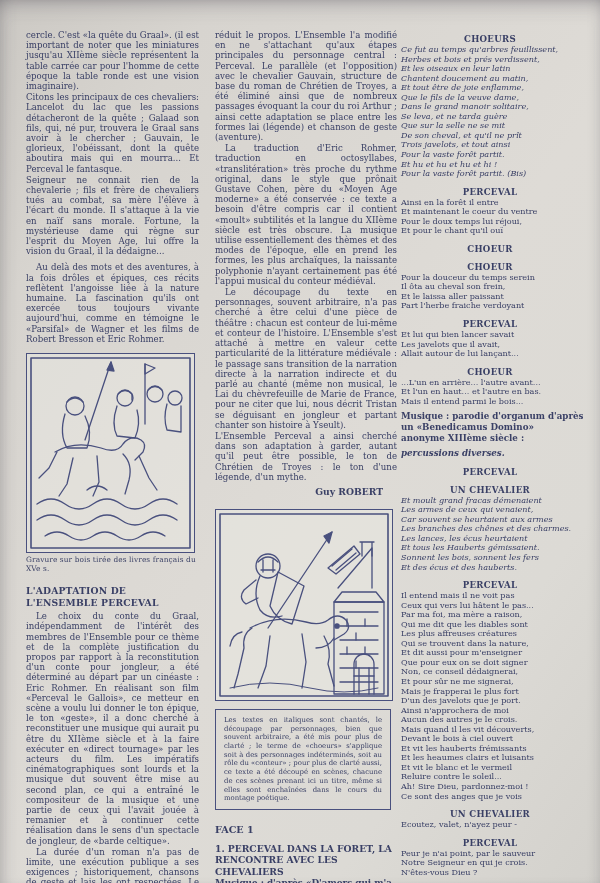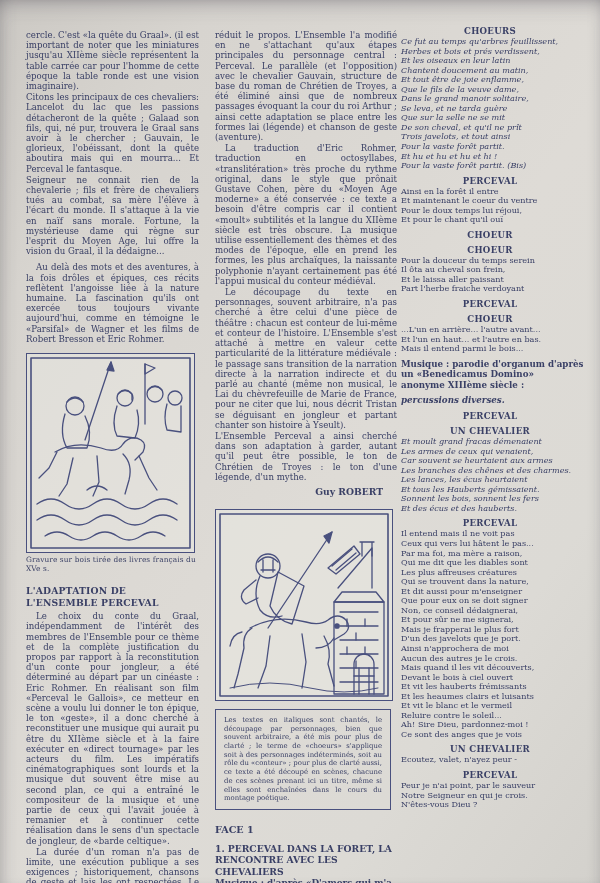--- a/index.html
+++ b/index.html
@@ -22,21 +22,21 @@
   .figure{border:1.4px solid #49507e;background:rgba(236,234,229,.45);margin-top:9px;}
   .figcap{font-size:7.4px;margin:2px 0 0 0;letter-spacing:.1px;}
   .byline{font-size:9.2px;font-weight:700;text-align:right;margin:4px 14px 0 0;}
   .capbox{border:1.1px solid #49507e;margin-top:8px;padding:6px 8px;
     font-size:6.9px;line-height:8.7px;text-align:justify;}
   .face{font-size:9.6px;font-weight:700;margin:14px 0 8px 0;}
   .track-title{font-size:9.2px;font-weight:700;line-height:11.5px;margin:0 0 1px 0;}
   .musline{font-size:8.8px;font-weight:700;line-height:10.5px;margin:0;}
   
   .vblock{margin-bottom:5px;}
-  .vh{font-size:8.6px;font-weight:700;text-align:center;letter-spacing:.3px;margin:0 14px 1px 0;}
+  .vh{font-size:8.6px;font-weight:700;text-align:center;letter-spacing:.3px;margin:8px 14px 1px 0;}
   .vh:empty{display:none;}
   .vl{font-size:8.1px;line-height:9.55px;white-space:pre-line;margin:0;}
   .vl.italic{font-style:italic;}
   .vl.musique{font-weight:700;font-size:8.7px;line-height:10.6px;}
   .vl.musique-instr{font-weight:700;font-style:italic;font-size:8.7px;line-height:10.6px;}
   svg{display:block;}
 </style>
 </head>
 <body>
 
@@ -188,20 +188,23 @@
     <div class="vblock">
       <p class="vh">CHOEUR</p>
       <p class="vl roman">Pour la douceur du temps serein
 Il ôta au cheval son frein,
 Et le laissa aller paissant
 Part l'herbe fraiche verdoyant</p>
     </div>
 
     <div class="vblock">
       <p class="vh">PERCEVAL</p>
+      <p class="vl roman">Et lui qui bien lancer savait
+Les javelots que il avait,
+Allait autour de lui lançant...</p>
     </div>
 
     <div class="vblock">
       <p class="vh">CHOEUR</p>
       <p class="vl roman">...L'un en arrière... l'autre avant...
 Et l'un en haut... et l'autre en bas.
 Mais il entend parmi le bois...</p>
     </div>
 
     <div class="vblock">

